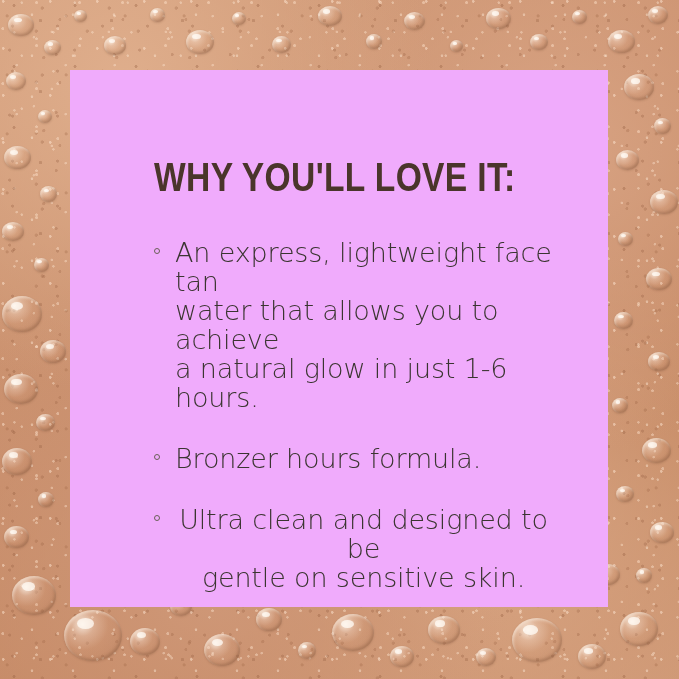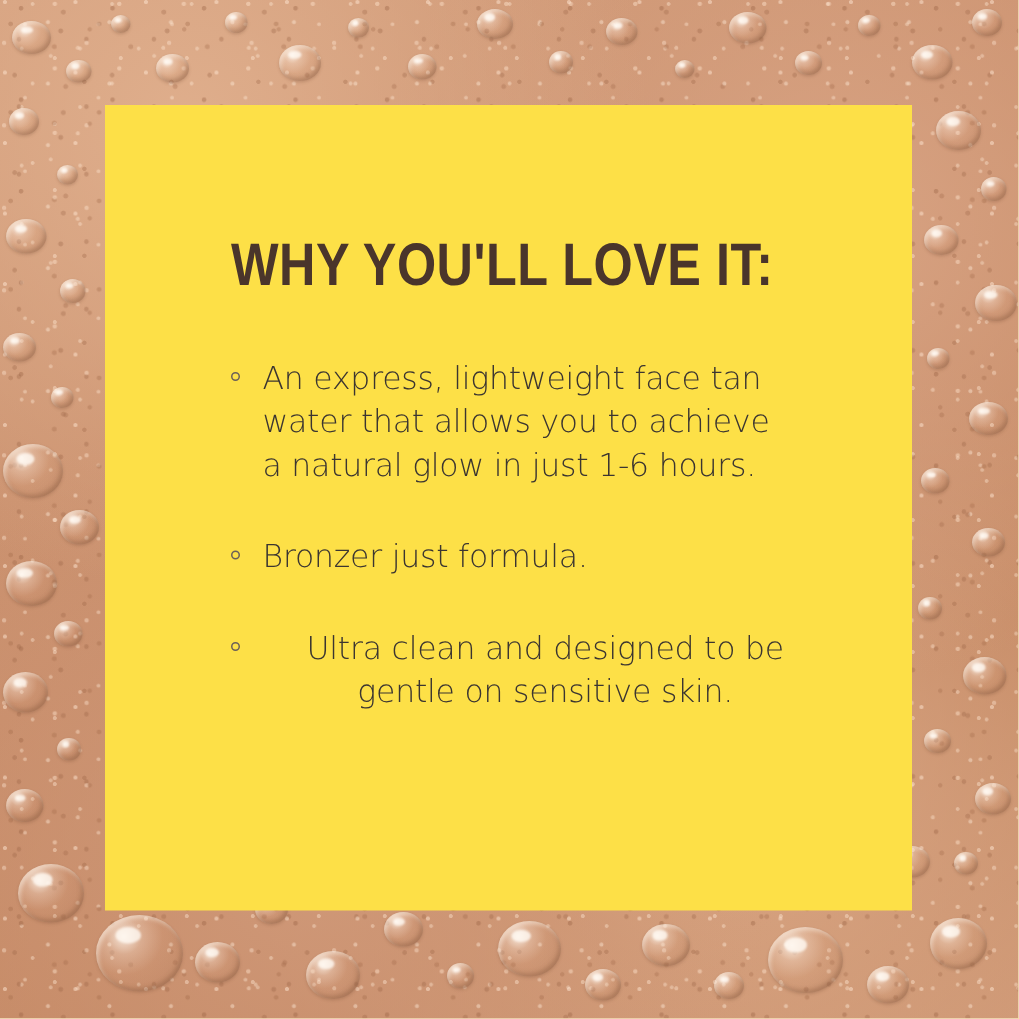--- a/index.html
+++ b/index.html
@@ -89,21 +89,21 @@
     filter: blur(.6px);
   }
 
   
   .card {
     position: absolute;
     left: 70px;
     top: 70px;
     width: 538px;
     height: 537px;
-    background: #fde047;
+    background: #f0abfc;
     box-sizing: border-box;
     padding: 86px 56px 40px 84px;
   }
 
   .heading {
     margin: 0 0 40px 0;
     font-family: "Liberation Sans Narrow", "Liberation Sans", sans-serif;
     font-weight: 700;
     font-size: 40px;
     line-height: 1.05;
@@ -118,21 +118,21 @@
     list-style: none;
     margin: 0;
     padding: 0;
   }
   .bullet-item {
     position: relative;
     padding-left: 21px;
     margin-bottom: 32px;
     font-family: "DejaVu Sans", sans-serif;
     font-weight: 300;
-    font-size: 21px;
+    font-size: 27px;
     line-height: 29px;
     color: #3b3531;
     letter-spacing: -.15px;
   }
   .bullet-item:last-child { margin-bottom: 0; text-align: center; }
 
   .bullet-marker {
     position: absolute;
     left: 0;
     top: 10px;
@@ -221,21 +221,21 @@
 
     <ul class="bullet-list">
       <li class="bullet-item">
         <span class="bullet-marker"></span>
         <span class="bullet-text">An express, lightweight face tan
 water that allows you to achieve
 a natural glow in just 1-6 hours.</span>
       </li>
       <li class="bullet-item">
         <span class="bullet-marker"></span>
-        <span class="bullet-text">Bronzer just formula.</span>
+        <span class="bullet-text">Bronzer hours formula.</span>
       </li>
       <li class="bullet-item">
         <span class="bullet-marker"></span>
         <span class="bullet-text">Ultra clean and designed to be
 gentle on sensitive skin.</span>
       </li>
     </ul>
   </div>
 
 </div>

